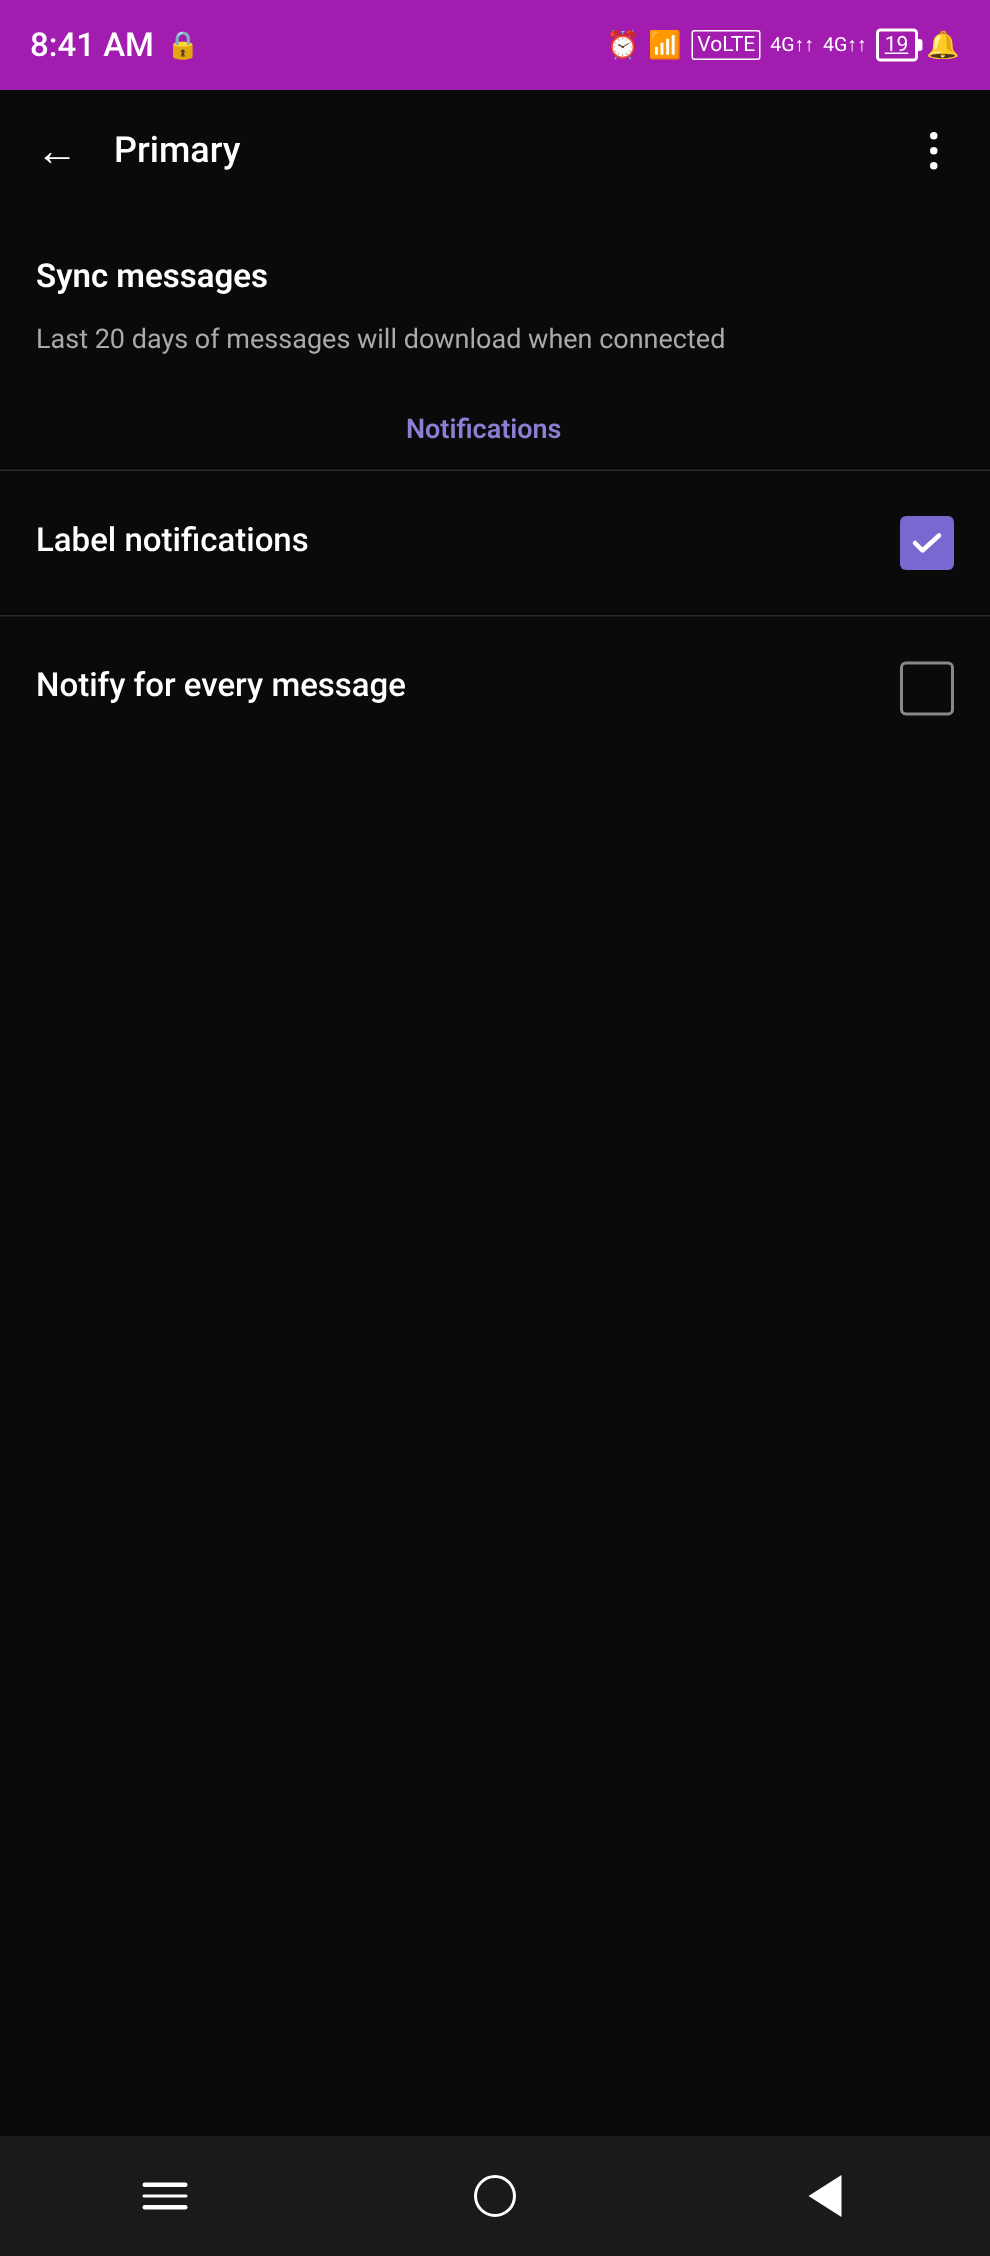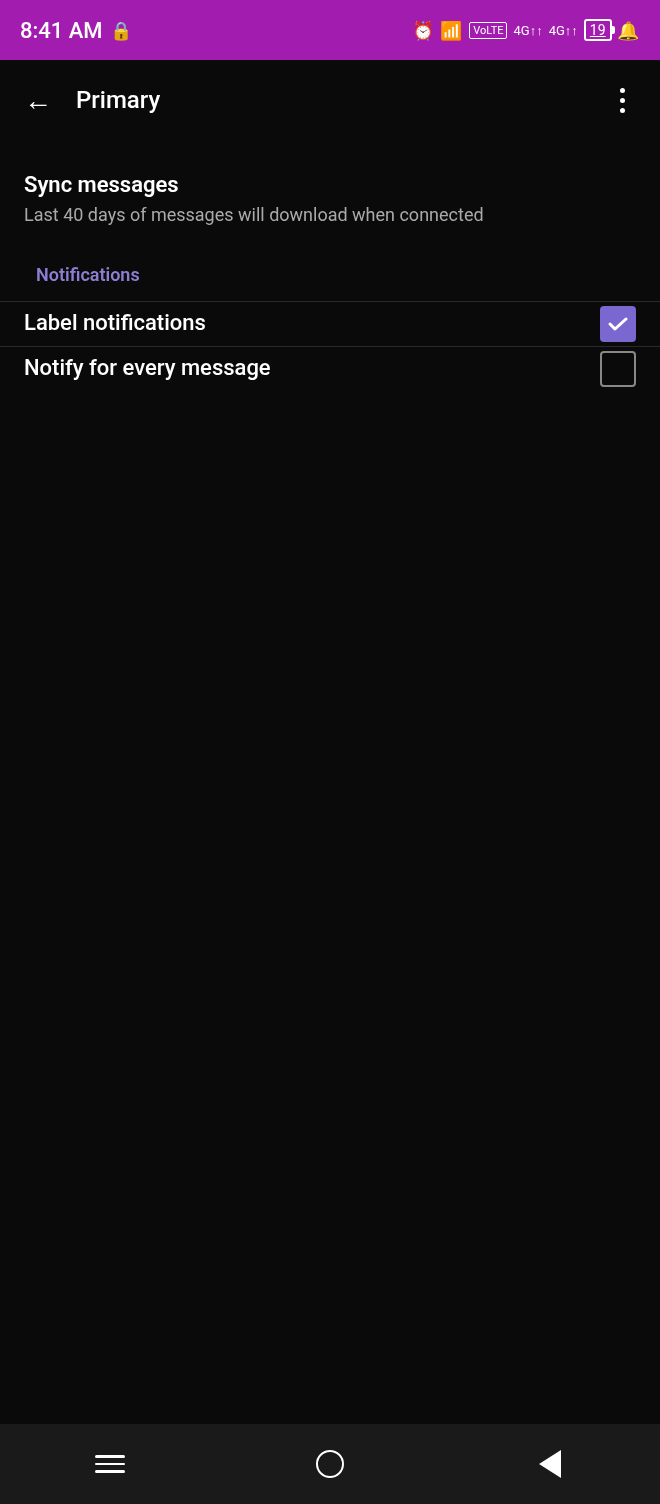--- a/index.html
+++ b/index.html
@@ -108,44 +108,45 @@
     }
 
     
     .sync-section {
       padding: 32px 24px 28px 24px;
     }
     .sync-title {
       font-size: 22px;
       font-weight: 600;
       color: #ffffff;
-      margin-bottom: 4px;
+      margin-bottom: 16px;
     }
     .sync-desc {
       font-size: 18px;
       color: #aaaaaa;
       line-height: 1.5;
     }
 
     
     .section-header {
-      padding: 8px 24px 16px 36px;
+      padding: 8px 24px 16px 9px;
+      text-align: center;
     }
     .section-label {
       font-size: 18px;
       font-weight: 600;
       color: #8b7fd4;
     }
 
     
     .settings-row {
       display: flex;
       align-items: center;
       justify-content: flex-start;
-      padding: 4px 24px;
+      padding: 30px 24px;
       border-top: 1px solid #2a2a2a;
       cursor: pointer;
     }
     .settings-row-content {
       flex: 1;
       padding-right: 16px;
     }
     .settings-row-title {
       font-size: 22px;
       font-weight: 500;
@@ -234,21 +235,21 @@
 <body>
 
 <div class="status-bar">
   <div class="status-time">
     <span>8:41 AM</span>
     <span style="font-size:18px;">🔒</span>
   </div>
   <div class="status-icons">
     <span>⏰</span>
     <span>📶</span>
-    <span style="font-size:11px;border:1.5px solid #fff;padding:1px 3px;border-radius:2px;">Vo<br style="display:none">LTE</span>
+    <span style="font-size:14px;border:1.5px solid #fff;padding:1px 3px;border-radius:2px;">Vo<br style="display:none">LTE</span>
     <span style="font-size:13px;">4G↑↑</span>
     <span style="font-size:13px;">4G↑↑</span>
     <div class="battery-box">
       <span>19</span>
     </div>
     <span style="font-size:18px;">🔔</span>
   </div>
 </div>
 
 <div class="app-bar">
@@ -260,21 +261,21 @@
     <div class="three-dots">
       <span></span>
       <span></span>
       <span></span>
     </div>
   </div>
 </div>
 
 <div class="sync-section">
   <div class="sync-title">Sync messages</div>
-  <div class="sync-desc">Last 40 days of messages will download when connected</div>
+  <div class="sync-desc">Last 20 days of messages will download when connected</div>
 </div>
 
 <div class="section-header">
   <span class="section-label">Notifications</span>
 </div>
 
 <div class="settings-row">
   <div class="settings-row-content">
     <div class="settings-row-title">Label notifications</div>
   </div>

